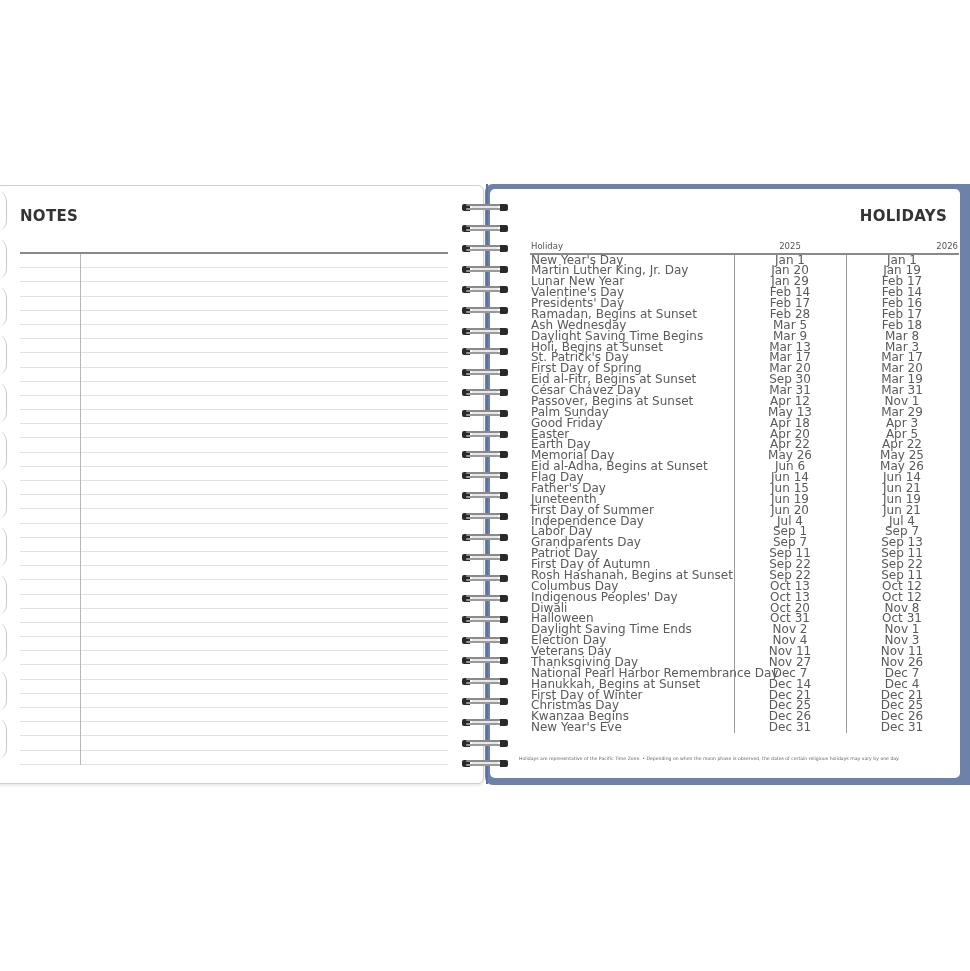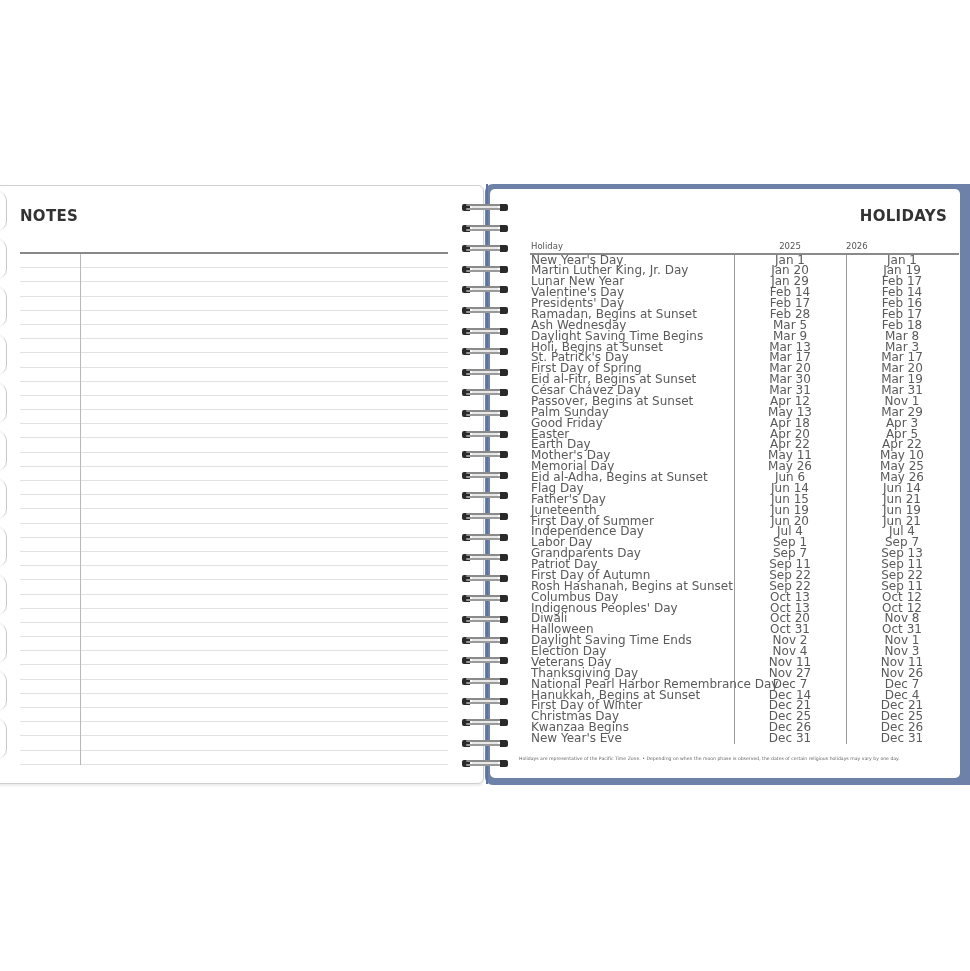--- a/index.html
+++ b/index.html
@@ -16,21 +16,21 @@
   .notes-lines .ln { height:14.2px; border-bottom:1px solid #e2e2e2; box-sizing:border-box; }
 
   
   .cover { position:absolute; left:485px; top:184px; width:490px; height:601px; background:#6d81a9; border-radius:8px 0 0 8px; }
   .right-page { position:absolute; left:490px; top:189px; width:470px; height:589px; background:#fff; border-radius:5px; }
   .holidays-title { position:absolute; right:23px; top:207px; font-size:15px; font-weight:bold; color:#333; letter-spacing:0.3px; }
   .tbl { position:absolute; left:518px; top:240px; width:430px;margin-left:12px; }
   .tbl-head { position:relative; height:13px; font-size:8.5px; color:#555; }
   .tbl-head .h-name { position:absolute; left:1px; top:1px; }
   .tbl-head .h-y1 { position:absolute; left:204px; width:112px; text-align:center; top:1px; }
-  .tbl-head .h-y2 { position:absolute; left:316px; width:112px; text-align:left; top:1px; }
+  .tbl-head .h-y2 { position:absolute; left:316px; width:112px; text-align:right; top:1px; }
   .tbl-rule { height:1.5px; background:#8a8a8a; width:429px; }
   .tbl-body { position:relative; }
   .tbl-body .vl1 { position:absolute; left:204px; top:0; bottom:0; width:1px; background:#999; }
   .tbl-body .vl2 { position:absolute; left:316px; top:0; bottom:0; width:1px; background:#999; }
   .row { position:relative; height:10.88px; font-size:12px; line-height:10.88px; color:#5a5a5a; white-space:nowrap; }
   .row .c-name { position:absolute; left:1px; }
   .row .c-y1 { position:absolute; left:204px; width:112px; text-align:center; }
   .row .c-y2 { position:absolute; left:316px; width:112px; text-align:center; }
   .footnote { position:absolute; left:519px; top:756px; font-size:4.6px; color:#666; white-space:nowrap; }
 
@@ -167,21 +167,21 @@
         <span class="c-y1">Mar 17</span>
         <span class="c-y2">Mar 17</span>
       </div>
       <div class="row">
         <span class="c-name">First Day of Spring</span>
         <span class="c-y1">Mar 20</span>
         <span class="c-y2">Mar 20</span>
       </div>
       <div class="row">
         <span class="c-name">Eid al-Fitr, Begins at Sunset</span>
-        <span class="c-y1">Mar 30</span>
+        <span class="c-y1">Sep 30</span>
         <span class="c-y2">Mar 19</span>
       </div>
       <div class="row">
         <span class="c-name">César Chávez Day</span>
         <span class="c-y1">Mar 31</span>
         <span class="c-y2">Mar 31</span>
       </div>
       <div class="row">
         <span class="c-name">Passover, Begins at Sunset</span>
         <span class="c-y1">Apr 12</span>
@@ -201,25 +201,20 @@
         <span class="c-name">Easter</span>
         <span class="c-y1">Apr 20</span>
         <span class="c-y2">Apr 5</span>
       </div>
       <div class="row">
         <span class="c-name">Earth Day</span>
         <span class="c-y1">Apr 22</span>
         <span class="c-y2">Apr 22</span>
       </div>
       <div class="row">
-        <span class="c-name">Mother's Day</span>
-        <span class="c-y1">May 11</span>
-        <span class="c-y2">May 10</span>
-      </div>
-      <div class="row">
         <span class="c-name">Memorial Day</span>
         <span class="c-y1">May 26</span>
         <span class="c-y2">May 25</span>
       </div>
       <div class="row">
         <span class="c-name">Eid al-Adha, Begins at Sunset</span>
         <span class="c-y1">Jun 6</span>
         <span class="c-y2">May 26</span>
       </div>
       <div class="row">

